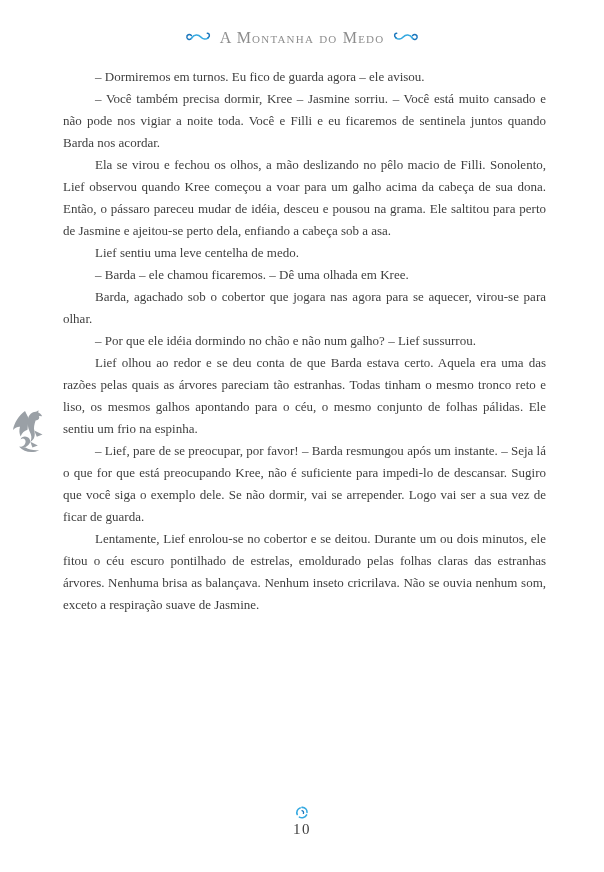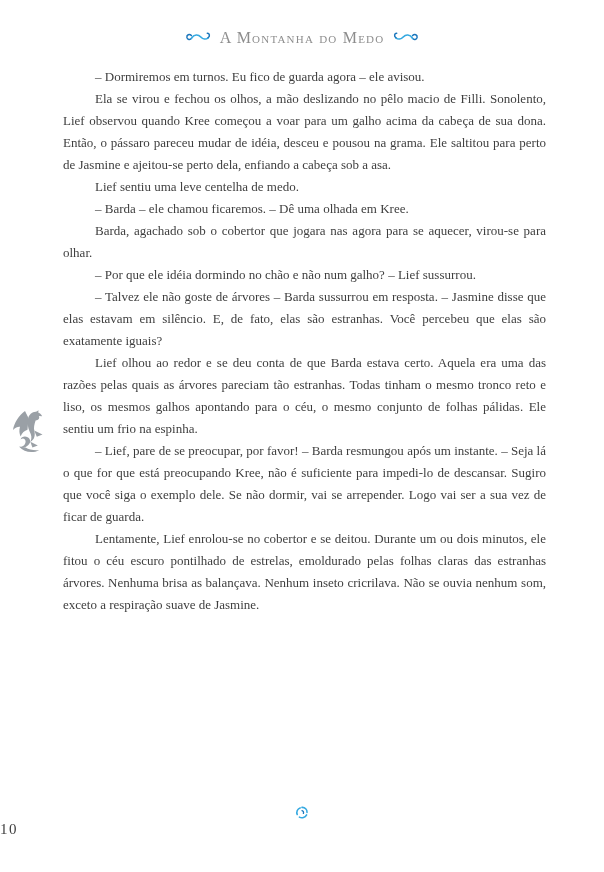--- a/index.html
+++ b/index.html
@@ -60,21 +60,21 @@
     left: 0;
     width: 604px;
     display: flex;
     justify-content: center;
   }
   .page-number {
     position: absolute;
     top: 821px;
     left: 0;
     width: 604px;
-    text-align: left;
+    text-align: center;
     font-size: 15px;
     letter-spacing: 1.5px;
     color: #3f3f3f;
     font-variant: small-caps;
   }
 </style>
 </head>
 <body>
 
 <div class="page">
@@ -111,26 +111,26 @@
       <path d="M19.4,31.8 C17.4,36.8 12.2,39.2 8.2,36.8 C11.4,37.2 14.4,35.2 14.6,31.8 C14.8,28.8 11.8,27.4 9.6,29.4 C10.6,25.4 17,25.8 18.6,29 Z"></path>
 
       <path d="M19.4,31.8 L26.8,35.6 L21.4,37.6 Z"></path>
 
       <path d="M8.2,36.8 C13,42.4 21.6,43.6 28.2,40.2 C23,40.6 18,40 14.6,37.6 Z"></path>
     </g>
   </svg>
 
   <div class="text-block">
     <p>– Dormiremos em turnos. Eu fico de guarda agora – ele avisou.</p>
+    <p>– Você também precisa dormir, Kree – Jasmine sorriu. – Você está muito cansado e não pode nos vigiar a noite toda. Você e Filli e eu ficaremos de sentinela juntos quando Barda nos acordar.</p>
     <p>Ela se virou e fechou os olhos, a mão deslizando no pêlo macio de Filli. Sonolento, Lief observou quando Kree começou a voar para um galho acima da cabeça de sua dona. Então, o pássaro pareceu mudar de idéia, desceu e pousou na grama. Ele saltitou para perto de Jasmine e ajeitou-se perto dela, enfiando a cabeça sob a asa.</p>
     <p>Lief sentiu uma leve centelha de medo.</p>
     <p>– Barda – ele chamou ficaremos. – Dê uma olhada em Kree.</p>
     <p>Barda, agachado sob o cobertor que jogara nas agora para se aquecer, virou-se para olhar.</p>
     <p>– Por que ele idéia dormindo no chão e não num galho? – Lief sussurrou.</p>
-    <p>– Talvez ele não goste de árvores – Barda sussurrou em resposta. – Jasmine disse que elas estavam em silêncio. E, de fato, elas são estranhas. Você percebeu que elas são exatamente iguais?</p>
     <p>Lief olhou ao redor e se deu conta de que Barda estava certo. Aquela era uma das razões pelas quais as árvores pareciam tão estranhas. Todas tinham o mesmo tronco reto e liso, os mesmos galhos apontando para o céu, o mesmo conjunto de folhas pálidas. Ele sentiu um frio na espinha.</p>
     <p>– Lief, pare de se preocupar, por favor! – Barda resmungou após um instante. – Seja lá o que for que está preocupando Kree, não é suficiente para impedi-lo de descansar. Sugiro que você siga o exemplo dele. Se não dormir, vai se arrepender. Logo vai ser a sua vez de ficar de guarda.</p>
     <p>Lentamente, Lief enrolou-se no cobertor e se deitou. Durante um ou dois minutos, ele fitou o céu escuro pontilhado de estrelas, emoldurado pelas folhas claras das estranhas árvores. Nenhuma brisa as balançava. Nenhum inseto cricrilava. Não se ouvia nenhum som, exceto a respiração suave de Jasmine.</p>
   </div>
 
   <div class="footer-ornament">
     <svg width="14" height="14" viewBox="0 0 14 14" aria-hidden="true">
       <g fill="none" stroke="#35a9e1" stroke-width="1.6" stroke-linecap="round">
         <path d="M7,1.4 C9.9,1.2 12.3,3.6 12,6.4"></path>
         <path d="M11.6,8.9 C10.2,11.6 6.9,12.6 4.4,11.1"></path>

